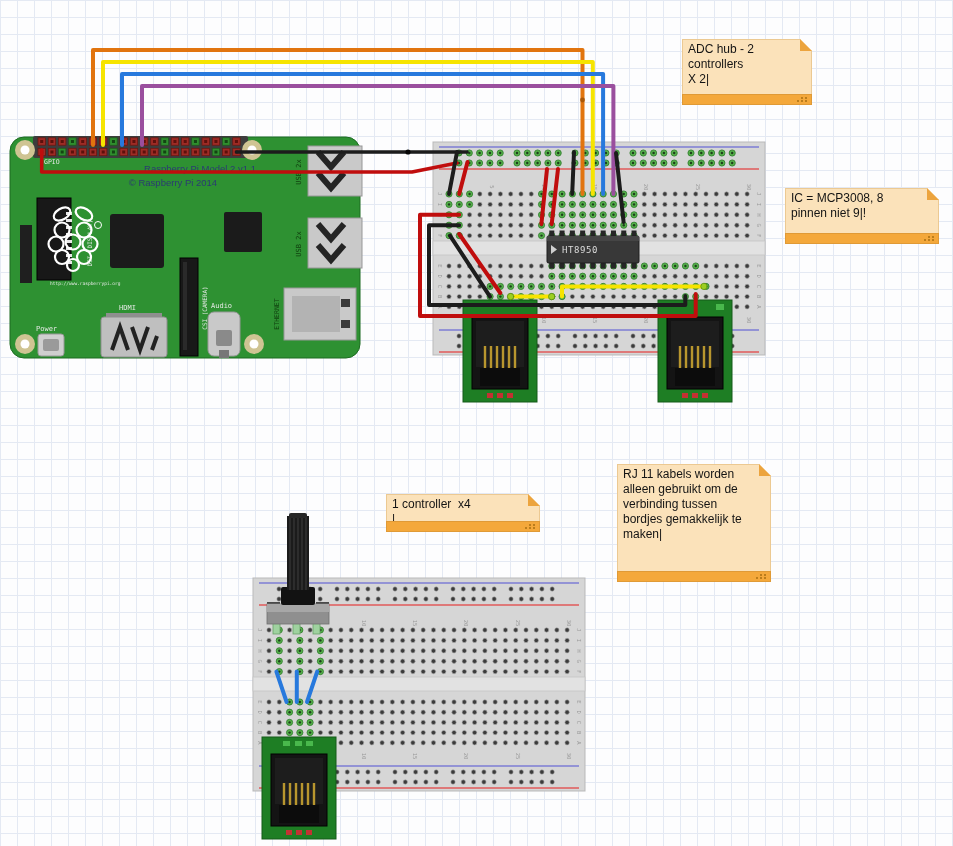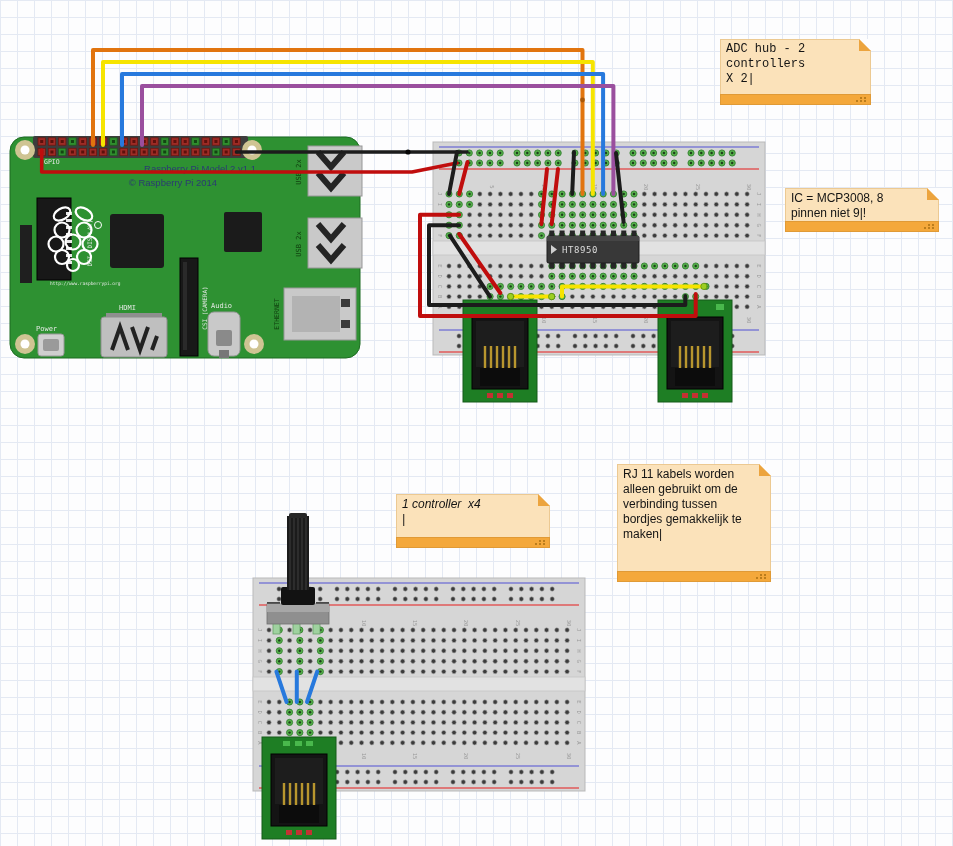--- a/index.html
+++ b/index.html
@@ -1425,39 +1425,39 @@
     <circle cx="510.6" cy="296.6" r="3.2" fill="#9ccf22" stroke="#5c8f0e" stroke-width="0.8"></circle>
     <circle cx="551.7" cy="296.6" r="3.2" fill="#9ccf22" stroke="#5c8f0e" stroke-width="0.8"></circle>
     <path d="M562 296.6 L562 286.4 L704 286.4" stroke="#f6e400"></path>
     <circle cx="704" cy="286.4" r="3.2" fill="#9ccf22" stroke="#5c8f0e" stroke-width="0.8"></circle>
     <path d="M276.4 671.6 L286.6 702" stroke="#2779dd"></path>
     <path d="M296.8 671.6 L296.8 702" stroke="#2779dd"></path>
     <path d="M317.2 671.6 L307 702" stroke="#2779dd"></path>
   </g>
 </svg>
 
-<div class="note" style="left:720px;top:39px;width:151px;height:66px;font-family:Liberation Mono, monospace;">
+<div class="note" style="left:682px;top:39px;width:130px;height:66px;">
   <div class="note-text">ADC hub - 2 controllers
 X 2|</div>
   <div class="fold-cut"></div>
   <div class="fold"></div>
   <div class="bar">
         <div class="grip"></div>
       </div>
 </div>
-<div class="note" style="left:785px;top:188px;width:154px;height:44px;padding-left:44px;">
+<div class="note" style="left:785px;top:188px;width:154px;height:56px;padding-left:44px;">
   <div class="note-text">IC = MCP3008, 8
 pinnen niet 9|!</div>
   <div class="fold-cut"></div>
   <div class="fold"></div>
   <div class="bar">
         <div class="grip"></div>
       </div>
 </div>
-<div class="note" style="left:396px;top:494px;width:154px;height:54px;font-style:italic;">
+<div class="note" style="left:386px;top:494px;width:154px;height:38px;">
   <div class="note-text">1 controller  x4
 |</div>
   <div class="fold-cut"></div>
   <div class="fold"></div>
   <div class="bar">
         <div class="grip"></div>
       </div>
 </div>
 <div class="note" style="left:617px;top:464px;width:154px;height:118px;">
   <div class="note-text">RJ 11 kabels worden

